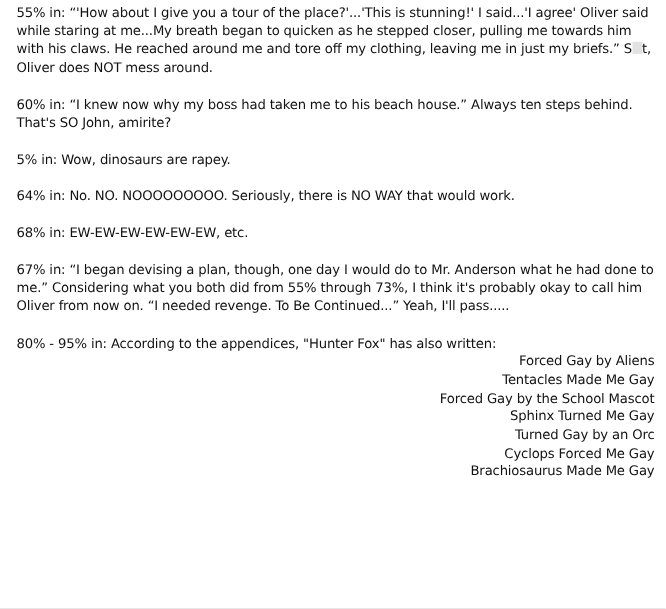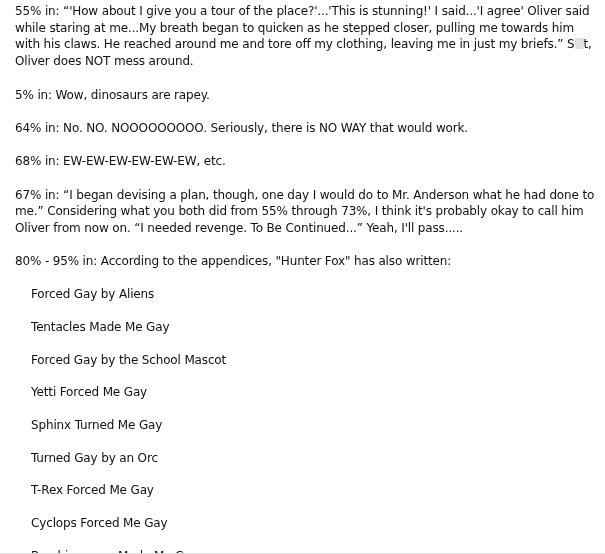--- a/index.html
+++ b/index.html
@@ -33,55 +33,55 @@
       height: 11px;
       background: #e2e2e2;
       vertical-align: -1px;
     }
     .list {
       margin: 0;
       padding: 0;
       list-style: none;
     }
     .list li {
-      margin: 16px;
+      margin: 0;
       padding: 0;
+      text-align: right;
     }
     .bottom-rule {
       position: absolute;
       left: 0;
       right: 0;
       bottom: 0;
       height: 1px;
       background: #dddddd;
     }
   </style>
 </head>
 <body>
 
 <div class="content">
 
   <p class="para">
     <span>55% in: “'How about I give you a tour of the place?'...'This is stunning!' I said...'I agree' Oliver said while staring at me...My breath began to quicken as he stepped closer, pulling me towards him with his claws. He reached around me and tore off my clothing, leaving me in just my briefs.” S</span><span class="censor"></span><span>t, Oliver does NOT mess around.</span>
   </p>
 
+  <p class="para">60% in: “I knew now why my boss had taken me to his beach house.” Always ten steps behind. That's SO John, amirite?</p>
   <p class="para">5% in: Wow, dinosaurs are rapey.</p>
   <p class="para">64% in: No. NO. NOOOOOOOOO. Seriously, there is NO WAY that would work.</p>
   <p class="para">68% in: EW-EW-EW-EW-EW-EW, etc.</p>
   <p class="para">67% in: “I began devising a plan, though, one day I would do to Mr. Anderson what he had done to me.” Considering what you both did from 55% through 73%, I think it's probably okay to call him Oliver from now on. “I needed revenge. To Be Continued...” Yeah, I'll pass.....</p>
 
   <div>
     <div>80% - 95% in: According to the appendices, "Hunter Fox" has also written:</div>
     <ul class="list">
       <li>Forced Gay by Aliens</li>
       <li>Tentacles Made Me Gay</li>
       <li>Forced Gay by the School Mascot</li>
-      <li>Yetti Forced Me Gay</li>
       <li>Sphinx Turned Me Gay</li>
       <li>Turned Gay by an Orc</li>
-      <li>T-Rex Forced Me Gay</li>
       <li>Cyclops Forced Me Gay</li>
       <li>Brachiosaurus Made Me Gay</li>
     </ul>
   </div>
 </div>
 
 <div class="bottom-rule"></div>
 
 </body></html>

